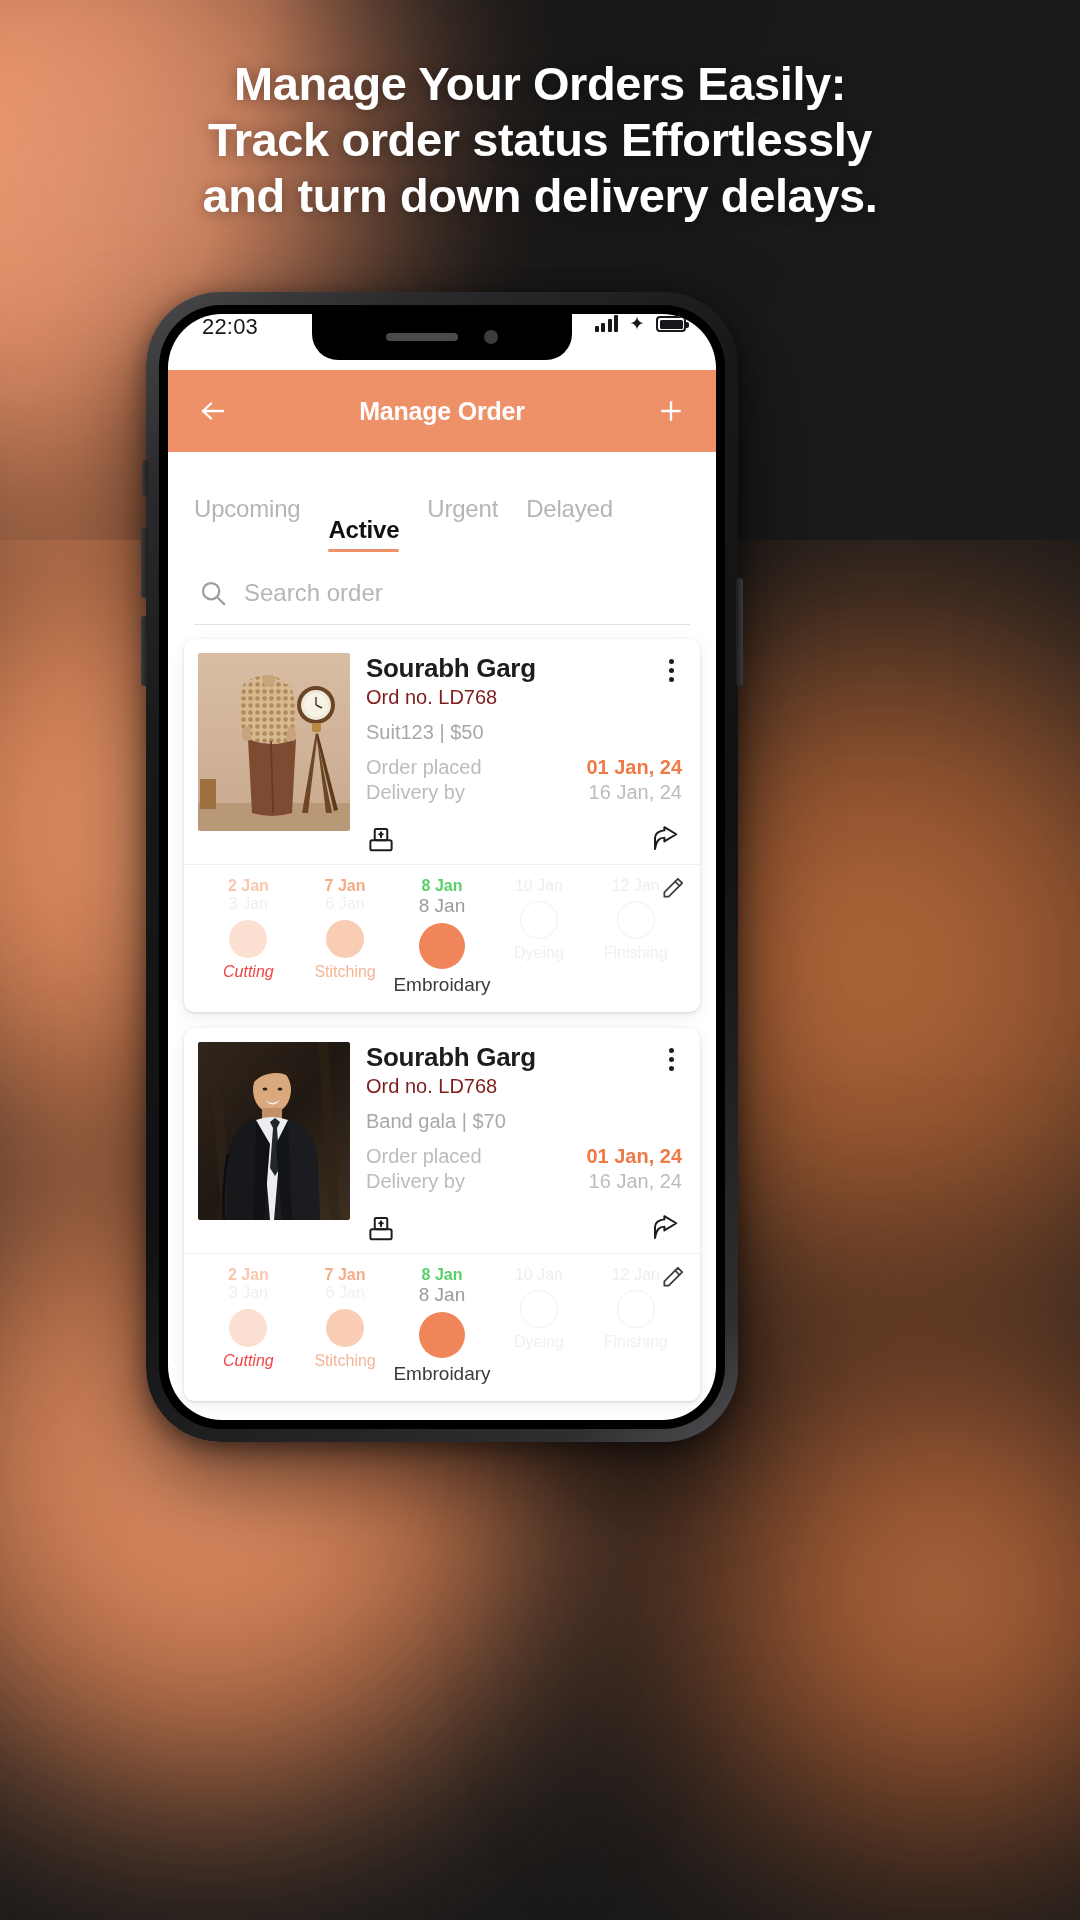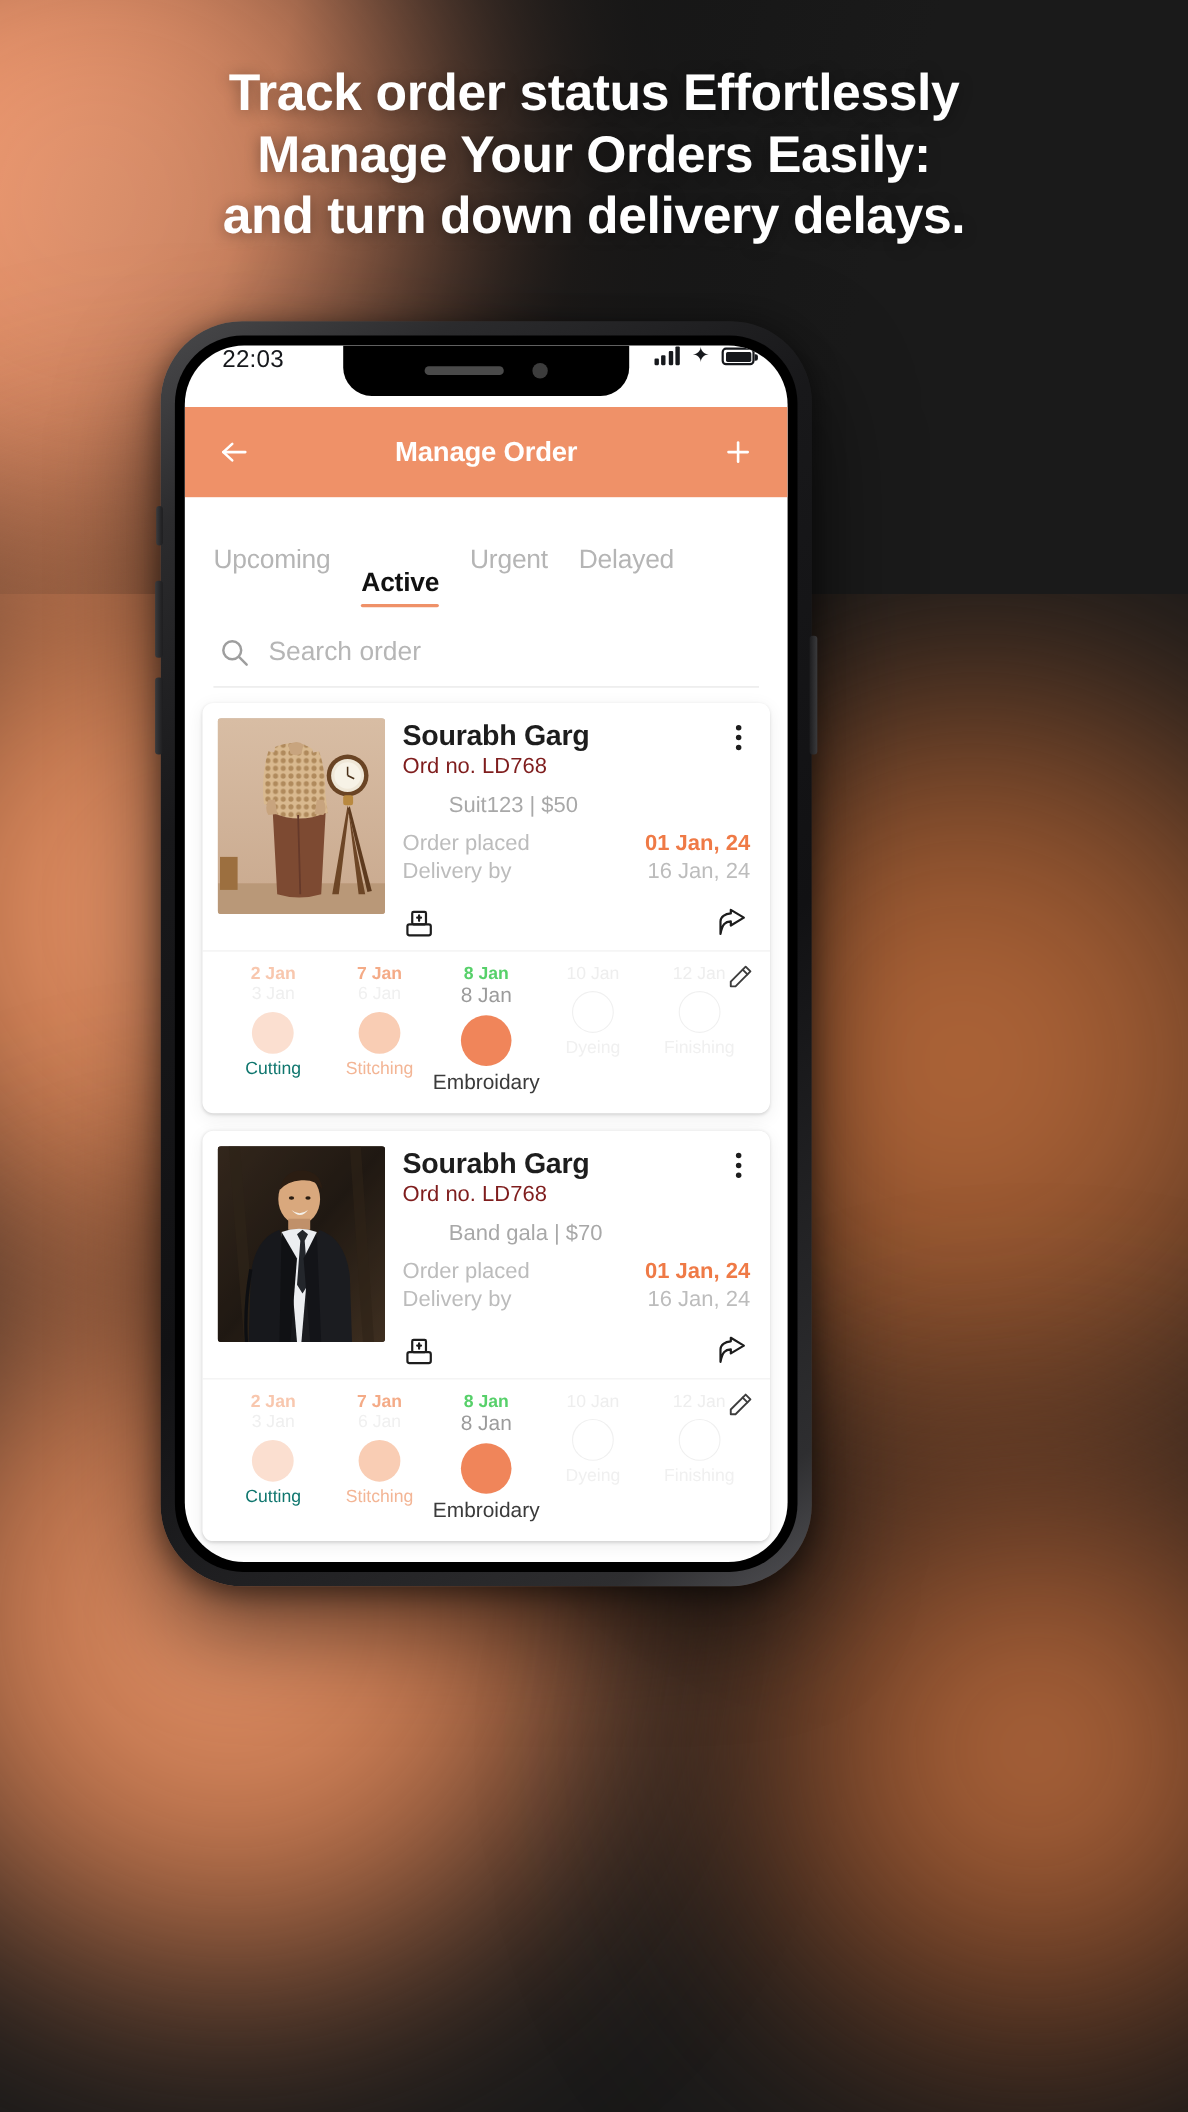--- a/index.html
+++ b/index.html
@@ -173,21 +173,21 @@
     width: 152px; height: 178px; flex: none; border-radius: 3px;
     overflow: hidden; background: #cdb39c; position: relative;
   }
   .thumb svg { display: block; width: 100%; height: 100%; }
   .card-info { flex: 1; min-width: 0; position: relative; padding-right: 4px; }
   .cust-row { display: flex; align-items: flex-start; justify-content: space-between; }
   .cust-name { font-size: 26px; font-weight: 700; color: #1d1d1d; letter-spacing: -0.3px; }
   .ic-more { width: 22px; height: 26px; display:flex; flex-direction:column; align-items:center; justify-content:center; gap:4px; flex:none; margin-top: 4px; }
   .ic-more i { width: 5px; height: 5px; border-radius: 50%; background: #1d1d1d; display:block; }
   .ord-no { font-size: 20px; color: #7f1d1d; margin-top: 2px; }
-  .item-line { font-size: 20px; color: #a8a8a8; margin-top: 12px; margin-left: 42px; }
+  .item-line { font-size: 20px; color: #a8a8a8; margin-top: 12px; }
   .date-row { display: flex; justify-content: space-between; align-items: baseline; margin-top: 12px; }
   .date-row .lbl { font-size: 20px; color: #bcbcbc; }
   .date-row .val { font-size: 20px; color: #bcbcbc; }
   .date-row .val.hot { color: #ef7a46; font-weight: 700; }
   .card-actions { display: flex; justify-content: space-between; align-items: center; margin-top: 20px; padding-right: 2px; }
   .ic-box, .ic-share { width: 30px; height: 30px; color: #1d1d1d; }
 
   
   .timeline {
     border-top: 1px solid #efefef;
@@ -199,21 +199,21 @@
   .tl-date-top { font-size: 16px; font-weight: 700; line-height: 1.15; }
   .tl-date-sub { font-size: 16px; line-height: 1.15; }
   .tl-dot {
     width: 38px; height: 38px; border-radius: 50%; margin: 6px auto 5px auto;
   }
   .tl-label { font-size: 16px; line-height: 1.15; }
 
   .tl-step.s-faint .tl-date-top { color: #f8c7ae; }
   .tl-step.s-faint .tl-date-sub { color: #efefef; }
   .tl-step.s-faint .tl-dot { background: #fbdfd0; }
-  .tl-step.s-faint .tl-label { color: #0f766e; }
+  .tl-step.s-faint .tl-label { color: #ef4444; font-style: italic; }
 
   .tl-step.s-soft .tl-date-top { color: #f4ab87; }
   .tl-step.s-soft .tl-date-sub { color: #f0f0f0; }
   .tl-step.s-soft .tl-dot { background: #f9cdb4; }
   .tl-step.s-soft .tl-label { color: #f3b595; }
 
   .tl-step.s-now .tl-date-top { color: #57d06a; font-weight: 700; }
   .tl-step.s-now .tl-date-sub { color: #9b9b9b; font-size: 19px; }
   .tl-step.s-now .tl-dot { background: #f0855a; width: 46px; height: 46px; }
   .tl-step.s-now .tl-label { color: #3b3b3b; font-size: 19px; }
@@ -234,22 +234,22 @@
 <div class="bg-base">
   <div class="bg-blob blob-a"></div>
   <div class="bg-blob blob-b"></div>
   <div class="bg-blob blob-c"></div>
   <div class="bg-blob blob-d"></div>
   <div class="bg-blob blob-e"></div>
   <div class="bg-dark-top"></div>
 </div>
 
 <div class="headline">
+  <span class="ln">Manage Your Orders Easily:</span>
   <span class="ln">Track order status Effortlessly</span>
-  <span class="ln">Manage Your Orders Easily:</span>
   <span class="ln">and turn down delivery delays.</span>
 </div>
 
 <div class="phone">
   <div class="btn-side btn-mute"></div>
   <div class="btn-side btn-volup"></div>
   <div class="btn-side btn-voldn"></div>
   <div class="btn-side btn-power"></div>
 
   <div class="phone-inner">

